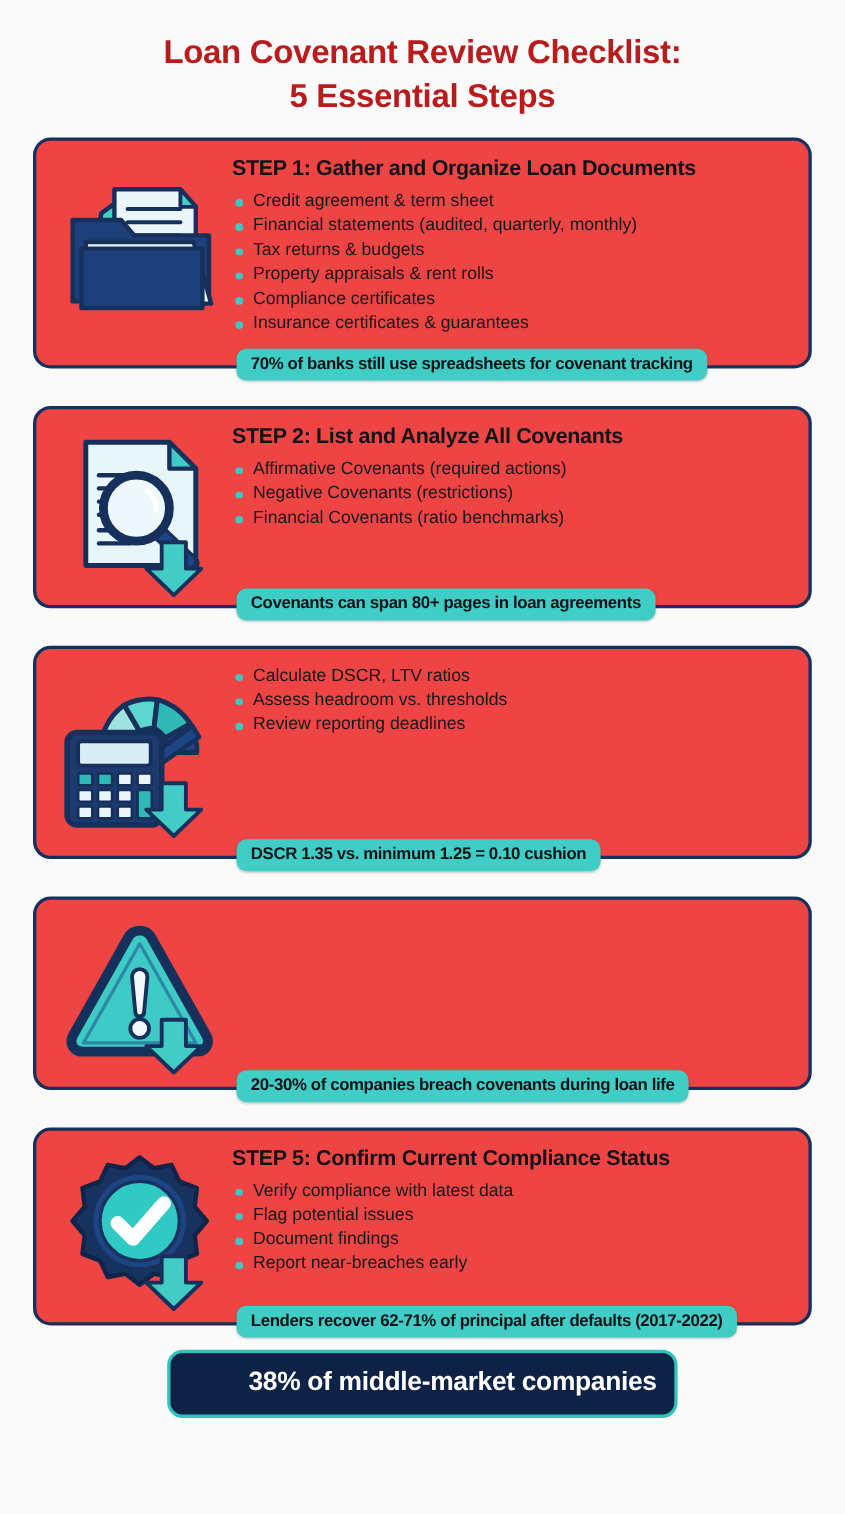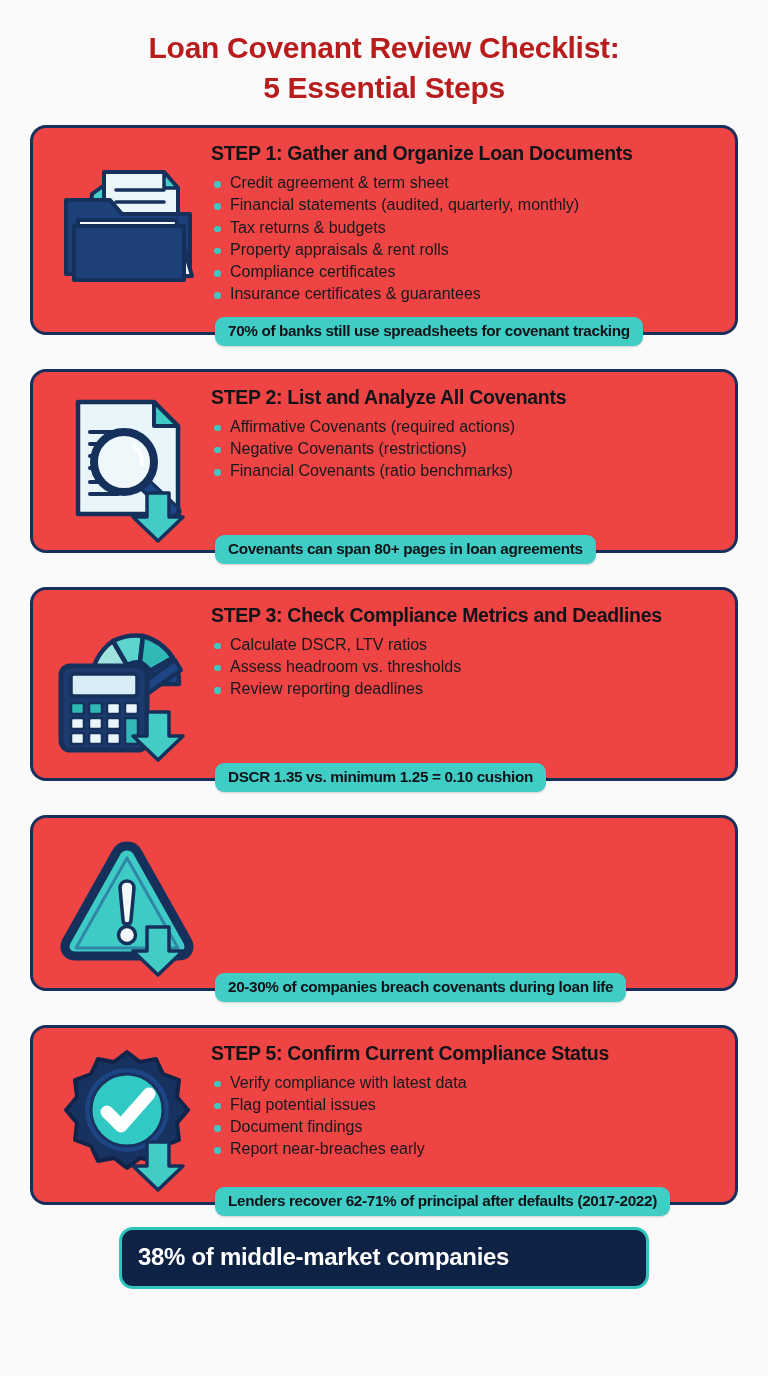--- a/index.html
+++ b/index.html
@@ -111,25 +111,25 @@
     position: absolute;
     left: 97px;
     width: 62px;
     height: 50px;
     z-index: 5;
   }
 
   
   .callout {
     margin: 0 auto;
-    width: 530px;
+    width: 464px;
     background: #0d2244;
     border: 3px solid #2fc3bd;
     border-radius: 14px;
-    text-align: left;
+    text-align: right;
     padding: 12px 16px 14px 16px;
   }
   .callout-line {
     color: #ffffff;
     font-size: 24px;
     font-weight: bold;
     line-height: 1.28;
     letter-spacing: -0.3px;
   }
 
@@ -248,21 +248,20 @@
               <rect x="56" y="108" width="13" height="11" rx="2" fill="#e9f5fa"></rect>
               <rect x="74" y="108" width="13" height="26" rx="2" fill="#2fb8b6"></rect>
               <rect x="20" y="123" width="13" height="11" rx="2" fill="#e9f5fa"></rect>
               <rect x="38" y="123" width="13" height="11" rx="2" fill="#e9f5fa"></rect>
               <rect x="56" y="123" width="13" height="11" rx="2" fill="#e9f5fa"></rect>
             </g>
           </svg>
         </span>
       </div>
       <div class="body-cell">
-        <div class="step-title">STEP 3: Check Compliance Metrics and Deadlines</div>
         <ul class="bullets">
           <li>Calculate DSCR, LTV ratios</li>
           <li>Assess headroom vs. thresholds</li>
           <li>Review reporting deadlines</li>
         </ul>
       </div>
       <div class="stat-badge">DSCR 1.35 vs. minimum 1.25 = 0.10 cushion</div>
     </div>
 
     <div class="arrow" style="top:802px;">

